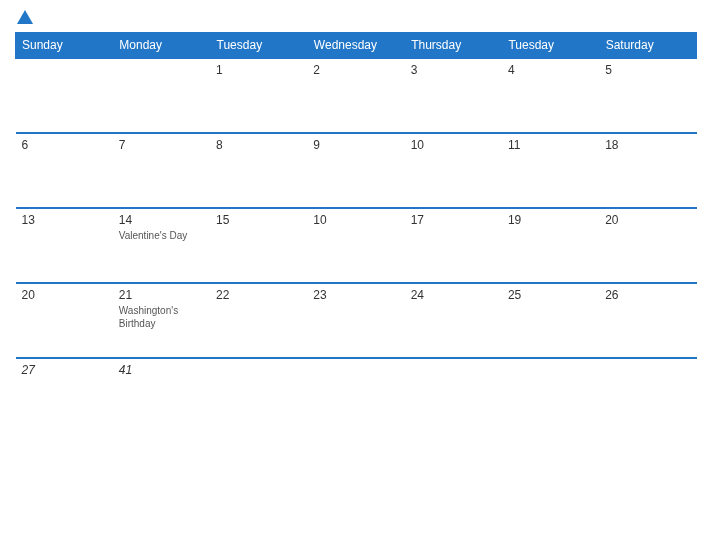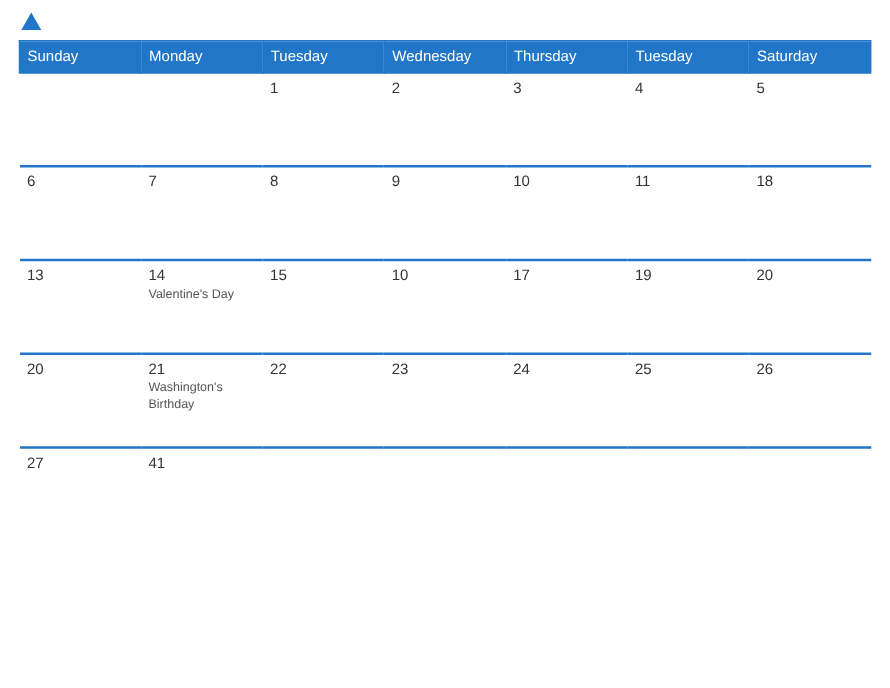--- a/index.html
+++ b/index.html
@@ -100,20 +100,21 @@
     }
     .event-label {
       font-size: 10px;
       color: #555;
       display: block;
       margin-top: 2px;
       line-height: 1.3;
     }
     .last-row td {
       height: 55px;
+      font-style: italic;
     }
   </style>
 </head>
 <body>
 
 <div class="page">
   <div class="header">
 
     <div class="logo-block">
       <div class="logo-line1">

